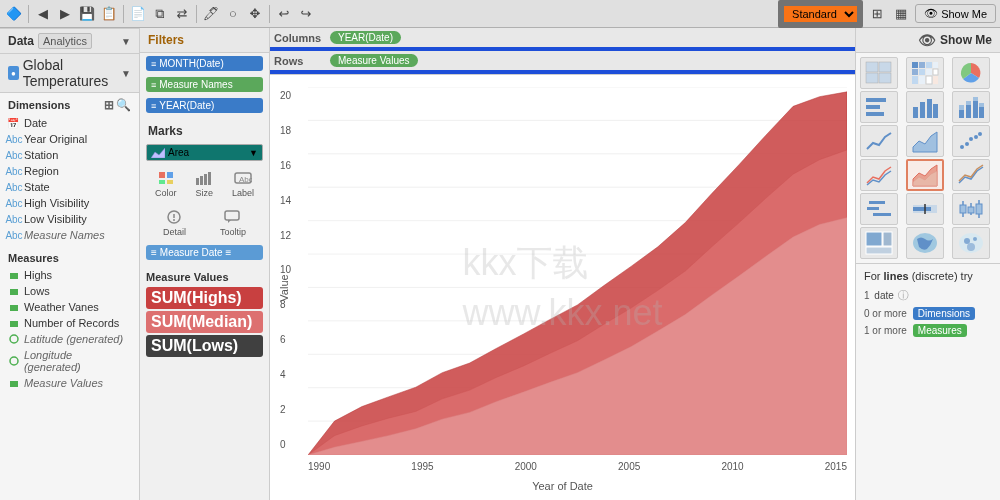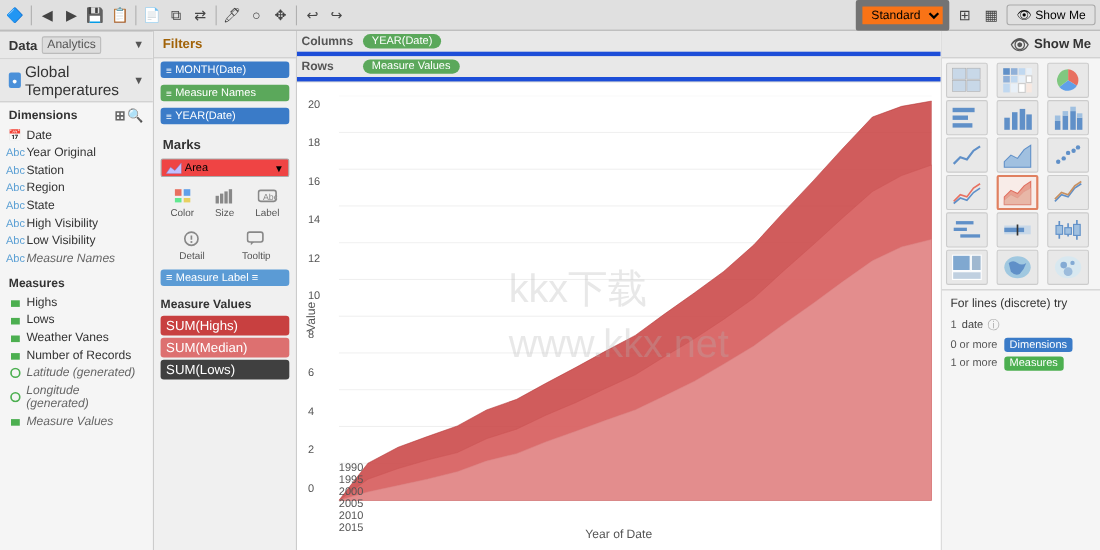--- a/index.html
+++ b/index.html
@@ -47,35 +47,35 @@
     .middle-panel { width: 130px; background: #f0f0f0; border-right: 1px solid #ccc; display: flex; flex-direction: column; }
     .filters-header { font-weight: bold; font-size: 12px; padding: 5px 8px; color: #a16207; border-bottom: 1px solid #ccc; background: #e8e8e8; }
     .filter-tag { display: flex; align-items: center; background: #4a90d9; color: white; border-radius: 3px; padding: 2px 5px; margin: 3px 6px; font-size: 10px; cursor: pointer; }
     .filter-tag .filter-icon { margin-right: 3px; font-size: 9px; }
     .filter-tag.blue { background: #3a7bc8; }
     .filter-tag.green-tag { background: #5ba85b; }
 
     .marks-section { padding: 4px 0; }
     .marks-header { font-weight: bold; font-size: 12px; padding: 4px 8px; color: #333; }
     .marks-type { display: flex; align-items: center; margin: 2px 6px; }
-    .marks-select { display: flex; align-items: center; background: #ef4444; border: 1px solid #aaa; border-radius: 2px; padding: 2px 4px; font-size: 10px; cursor: pointer; width: 100%; justify-content: flex-end; }
+    .marks-select { display: flex; align-items: center; background: #0f766e; border: 1px solid #aaa; border-radius: 2px; padding: 2px 4px; font-size: 10px; cursor: pointer; width: 100%; justify-content: flex-end; }
     .marks-select-icon { width: 14px; height: 10px; margin-right: 3px; }
 
     .marks-buttons { display: flex; justify-content: space-around; padding: 4px 6px; }
     .mark-btn { display: flex; flex-direction: column; align-items: center; cursor: pointer; padding: 2px; border-radius: 2px; }
     .mark-btn-icon { width: 20px; height: 18px; display: flex; align-items: center; justify-content: center; font-size: 14px; }
     .mark-btn-label { font-size: 9px; color: #555; margin-top: 1px; }
 
     .marks-buttons2 { display: flex; justify-content: space-around; padding: 2px 6px; }
 
     .measure-values-tag { display: flex; align-items: center; background: #5b9bd5; color: white; border-radius: 3px; padding: 2px 5px; margin: 3px 6px; font-size: 10px; cursor: pointer; }
 
     .measure-values-section { padding: 4px 6px; }
     .mv-header { font-size: 11px; font-weight: bold; color: #333; margin-bottom: 3px; }
-    .mv-tag { display: inline-flex; align-items: center; background: #d04040; color: white; border-radius: 3px; padding: 2px 5px; margin: 1px 0; font-size: 12px; cursor: pointer; width: calc(100% - 0px); }
+    .mv-tag { display: inline-flex; align-items: center; background: #d04040; color: white; border-radius: 3px; padding: 2px 5px; margin: 1px 0; font-size: 16px; cursor: pointer; width: calc(100% - 0px); font-weight: bold; }
     .mv-tag.pink { background: #e07070; }
     .mv-tag.light-pink { background: #e09090; }
 
     
     .chart-panel { flex: 1; background: white; display: flex; flex-direction: column; position: relative; }
 
     .shelf-area { display: flex; flex-direction: column; background: #e8e8e8; border-bottom: 1px solid #ccc; }
     .shelf-row { display: flex; align-items: center; padding: 2px 4px; border-bottom: 4px solid #1d4ed8; }
     .shelf-label { font-size: 11px; color: #555; font-weight: bold; width: 55px; }
     .shelf-pill { display: inline-flex; align-items: center; background: #4a90d9; color: white; border-radius: 10px; padding: 1px 8px; font-size: 10px; margin: 1px; cursor: pointer; }
@@ -88,21 +88,21 @@
 
     
     .right-panel { width: 145px; background: #f5f5f5; border-left: 1px solid #ccc; display: flex; flex-direction: column; overflow-y: auto; }
     .chart-type-grid { display: grid; grid-template-columns: repeat(3, 1fr); gap: 2px; padding: 4px; }
     .chart-type-btn { width: 38px; height: 32px; display: flex; align-items: center; justify-content: center; background: #e8e8e8; border: 1px solid #ccc; border-radius: 2px; cursor: pointer; }
     .chart-type-btn.selected { border: 2px solid #e08060; background: #f8ece8; }
     .chart-type-btn svg { width: 28px; height: 24px; }
 
     .suggestion-section { padding: 6px 8px 4px; border-top: 1px solid #ccc; }
     .suggestion-label { font-size: 11px; color: #333; margin-bottom: 4px; }
-    .suggestion-label strong { font-weight: normal; }
+    .suggestion-label strong { font-weight: bold; }
     .suggestion-row { display: flex; align-items: center; padding: 2px 0; font-size: 10px; color: #444; }
     .suggestion-row .s-badge { font-size: 10px; border-radius: 3px; padding: 1px 5px; margin-left: 4px; color: white; }
     .s-badge.dim-badge { background: #3a7bc8; }
     .s-badge.mea-badge { background: #4caf50; }
     .suggestion-row .s-num { color: #555; margin-right: 2px; }
 
     .show-me-header { display: flex; align-items: center; justify-content: flex-end; padding: 4px 8px; background: #e8e8e8; border-bottom: 1px solid #ccc; font-size: 12px; font-weight: bold; color: #333; gap: 4px; }
     .show-me-icon { font-size: 14px; color: #555; }
 
     
@@ -349,21 +349,21 @@
                 <rect x="1" y="2" width="14" height="9" rx="2" fill="none" stroke="#888" stroke-width="1.5"></rect>
                 <polygon points="4,11 4,14 7,11" fill="#888"></polygon>
               </svg>
             </div>
             <span class="mark-btn-label">Tooltip</span>
           </div>
         </div>
 
         <div class="measure-values-tag" style="margin-top:4px;">
           <span style="margin-right:3px;">≡</span>
-          <span>Measure Label ≡</span>
+          <span>Measure Date ≡</span>
         </div>
       </div>
 
       <div class="measure-values-section">
         <div class="mv-header">Measure Values</div>
         <div class="mv-tag" style="background:#c84040;">
           <span>SUM(Highs)</span>
         </div>
         <div class="mv-tag pink" style="background:#dd7070;">
           <span>SUM(Median)</span>
@@ -427,21 +427,21 @@
             <line x1="0" y1="380" x2="570" y2="380" stroke="#e0e0e0" stroke-width="0.5"></line>
 
             <polygon points="0,380 28,345 57,330 85,320 114,310 142,295 171,285 199,270 228,255 256,240 285,225 313,205 342,185 370,165 399,140 427,110 456,80 484,50 513,20 541,10 570,5 570,380" fill="#c84040" fill-opacity="0.85" stroke="#b03030" stroke-width="0.5"></polygon>
 
             <polygon points="0,380 28,360 57,350 85,342 114,335 142,322 171,313 199,300 228,288 256,275 285,262 313,245 342,228 370,210 399,190 427,165 456,140 484,115 513,90 541,75 570,65 570,380" fill="#dd7070" fill-opacity="0.75" stroke="#cc5555" stroke-width="0.5"></polygon>
 
             <polygon points="0,380 28,372 57,366 85,360 114,353 142,343 171,336 199,325 228,315 256,305 285,295 313,282 342,268 370,252 399,235 427,215 456,195 484,175 513,155 541,142 570,135 570,380" fill="#e8a0a0" fill-opacity="0.65" stroke="#dd8888" stroke-width="0.5"></polygon>
           </svg>
         </div>
 
-        <div style="position:absolute; bottom:14px; left:38px; right:8px; display:flex; justify-content:space-between;flex-direction:column;">
+        <div style="position:absolute; bottom:28px; left:38px; right:8px; display:flex; justify-content:space-between;">
           <span class="x-label">1990</span>
           <span class="x-label">1995</span>
           <span class="x-label">2000</span>
           <span class="x-label">2005</span>
           <span class="x-label">2010</span>
           <span class="x-label">2015</span>
         </div>
 
         <div style="position:absolute; bottom:8px; left:50%; transform:translateX(-50%); font-size:11px; color:#555;">Year of Date</div>
       </div>

